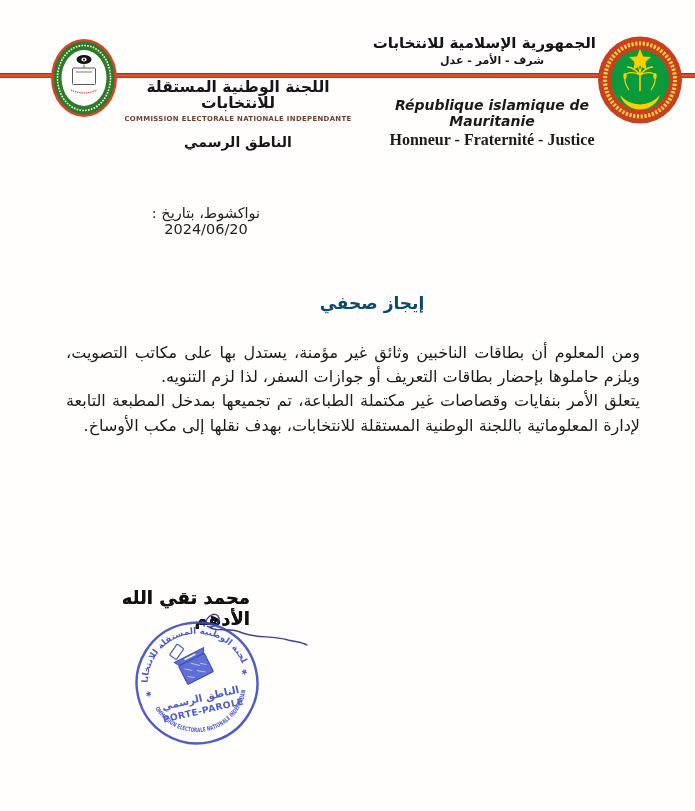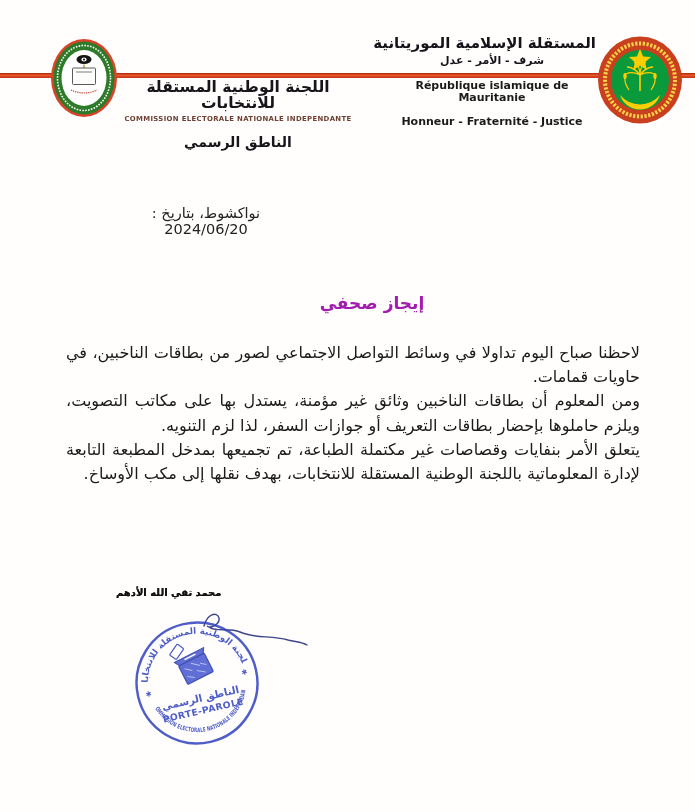--- a/index.html
+++ b/index.html
@@ -26,39 +26,39 @@
     position:absolute;left:120px;top:79px;width:236px;text-align:center;
   }
   .hdr-left .ar-name{font-size:15.5px;font-weight:bold;color:#17151a;direction:rtl;line-height:1.05;}
   .hdr-left .fr-name{font-size:6.9px;font-weight:bold;letter-spacing:.35px;color:#6d4032;margin-top:3px;}
   .hdr-left .spokesperson{font-size:14px;font-weight:bold;color:#17151a;margin-top:11px;direction:rtl;}
   .hdr-right{
     position:absolute;left:388px;top:35px;width:208px;text-align:center;
   }
   .hdr-right .ar-name{font-size:15px;font-weight:bold;color:#15131a;direction:rtl;white-space:nowrap;line-height:1.1;}
   .hdr-right .ar-motto{font-size:11px;font-weight:bold;color:#15131a;direction:rtl;margin-top:2px;}
-  .hdr-right .fr-name{font-size:11px;font-weight:bold;color:#1a1a1a;margin-top:13px;line-height:1.15;}
-  .hdr-right .fr-motto{font-size:11px;font-weight:bold;color:#1a1a1a;margin-top:10px;}
+  .hdr-right .fr-name{font-size:14px;font-weight:bold;color:#1a1a1a;margin-top:30px;line-height:1.15;font-style:italic;}
+  .hdr-right .fr-motto{font-size:16px;font-weight:bold;color:#1a1a1a;margin-top:2px;font-family:Liberation Serif, serif;}
   
   .date-line{
     position:absolute;left:108px;top:205px;width:196px;
     direction:rtl;text-align:center;font-size:14.5px;color:#222;
   }
   .doc-title{
     position:absolute;left:268px;top:293px;width:208px;
-    text-align:center;font-size:17px;font-weight:bold;direction:rtl;color:#a21caf;
+    text-align:center;font-size:17px;font-weight:bold;direction:rtl;color:#0c4a6e;
   }
   .body-text{
     position:absolute;left:66px;top:341px;width:574px;
     direction:rtl;font-size:16px;line-height:24.2px;color:#1a1a1a;
   }
   .body-text p{margin:0;text-align:justify;text-align-last:right;}
   .sig-name{
     position:absolute;left:116px;top:587px;width:134px;
-    text-align:left;direction:rtl;font-size:10px;font-weight:bold;color:#111;
+    text-align:right;direction:rtl;font-size:18px;font-weight:bold;color:#111;
     text-shadow:0 0 .4px #111;
   }
   .sig-squiggle{position:absolute;left:196px;top:609px;width:115px;height:46px;}
   .stamp{position:absolute;left:133px;top:619px;width:128px;height:128px;opacity:.88;}
   .stamp-rot{transform:rotate(-13deg);transform-origin:50% 50%;}
 </style>
 </head>
 <body>
 
 <div class="page">
@@ -92,32 +92,31 @@
     <ellipse cx="59" cy="41" rx="1.7" ry="3" fill="#ffce00"></ellipse>
   </svg>
 
   <div class="hdr-left">
     <div class="ar-name">اللجنة الوطنية المستقلة للانتخابات</div>
     <div class="fr-name">COMMISSION ELECTORALE NATIONALE INDEPENDANTE</div>
     <div class="spokesperson">الناطق الرسمي</div>
   </div>
 
   <div class="hdr-right">
-    <div class="ar-name">المستقلة الإسلامية الموريتانية</div>
+    <div class="ar-name">الجمهورية الإسلامية للانتخابات</div>
     <div class="ar-motto">شرف - الأمر - عدل</div>
     <div class="fr-name">République islamique de Mauritanie</div>
     <div class="fr-motto">Honneur - Fraternité - Justice</div>
   </div>
 
   <div class="date-line">نواكشوط، بتاريخ : 2024/06/20</div>
 
   <div class="doc-title">إيجاز صحفي</div>
 
   <div class="body-text">
-    <p>لاحظنا صباح اليوم تداولا في وسائط التواصل الاجتماعي لصور من بطاقات الناخبين، في حاويات قمامات.</p>
     <p>ومن المعلوم أن بطاقات الناخبين وثائق غير مؤمنة، يستدل بها على مكاتب التصويت، ويلزم حاملوها بإحضار بطاقات التعريف أو جوازات السفر، لذا لزم التنويه.</p>
     <p>يتعلق الأمر بنفايات وقصاصات غير مكتملة الطباعة، تم تجميعها بمدخل المطبعة التابعة لإدارة المعلوماتية باللجنة الوطنية المستقلة للانتخابات، بهدف نقلها إلى مكب الأوساخ.</p>
   </div>
 
   <div class="sig-name">محمد تقي الله الأدهم</div>
 
   <svg class="sig-squiggle" viewBox="0 0 115 46">
     <path d="M8,17 C11,5 21,2 23,9 C24,15 15,20 11,17 C20,24 32,18 44,23 C60,30 74,26 92,31 C100,33 106,33 111,36" fill="none" stroke="#2c3680" stroke-width="1.4" stroke-linecap="round" opacity=".92"></path>
   </svg>
 

